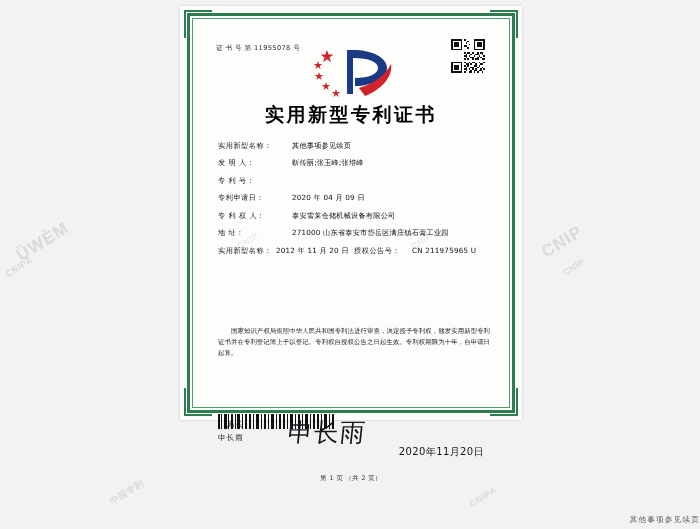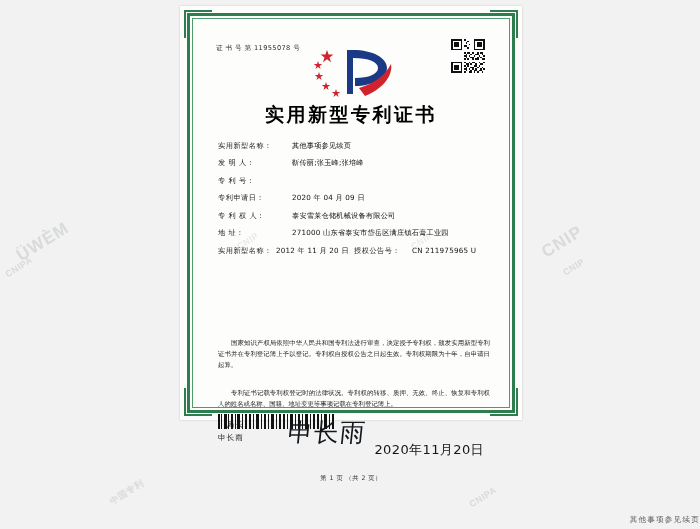--- a/index.html
+++ b/index.html
@@ -140,21 +140,21 @@
   .paras {
     position: absolute;
     left: 22px;
     top: 300px;
     width: 272px;
     font-size: 6.4px;
     line-height: 1.75;
     color: #1d1d1d;
     text-align: justify;
   }
-  .paras p { margin: 16px 0 6px 0; text-indent: 13px; }
+  .paras p { margin: 4px 0 6px 0; text-indent: 13px; }
 
   
   .barcode {
     position: absolute;
     left: 22px;
     top: 392px;
     width: 118px;
     height: 15px;
     overflow: hidden;
   }
@@ -177,21 +177,21 @@
     font-size: 25px;
     color: #14181c;
     font-family: "DejaVu Serif", serif;
     letter-spacing: 1px;
     transform: skewX(-6deg);
   }
   .sig-date {
     position: absolute;
     right: 22px;
     bottom: 38px;
-    font-size: 13px;
+    font-size: 10px;
     color: #151515;
     letter-spacing: 0.4px;
   }
 
   
   .page-no {
     position: absolute;
     left: 0; right: 0;
     bottom: 14px;
     text-align: center;
@@ -392,21 +392,20 @@
           </div>
           <div class="half">
             <div class="flabel">授权公告号：</div>
             <div class="fvalue">CN 211975965 U</div>
           </div>
         </div>
       </div>
 
       <div class="paras">
         <p>国家知识产权局依照中华人民共和国专利法进行审查，决定授予专利权，颁发实用新型专利证书并在专利登记簿上予以登记。专利权自授权公告之日起生效。专利权期限为十年，自申请日起算。</p>
-        <p>专利证书记载专利权登记时的法律状况。专利权的转移、质押、无效、终止、恢复和专利权人的姓名或名称、国籍、地址变更等事项记载在专利登记簿上。</p>
       </div>
 
       <div class="barcode">
         <svg width="118" height="15" shape-rendering="crispEdges">
           <g fill="#111">
             <rect x="0" y="0" width="2" height="15"></rect>
               <rect x="3" y="0" width="1" height="15"></rect>
             <rect x="6" y="0" width="3" height="15"></rect>
               <rect x="10" y="0" width="1" height="15"></rect>
             <rect x="13" y="0" width="2" height="15"></rect>

